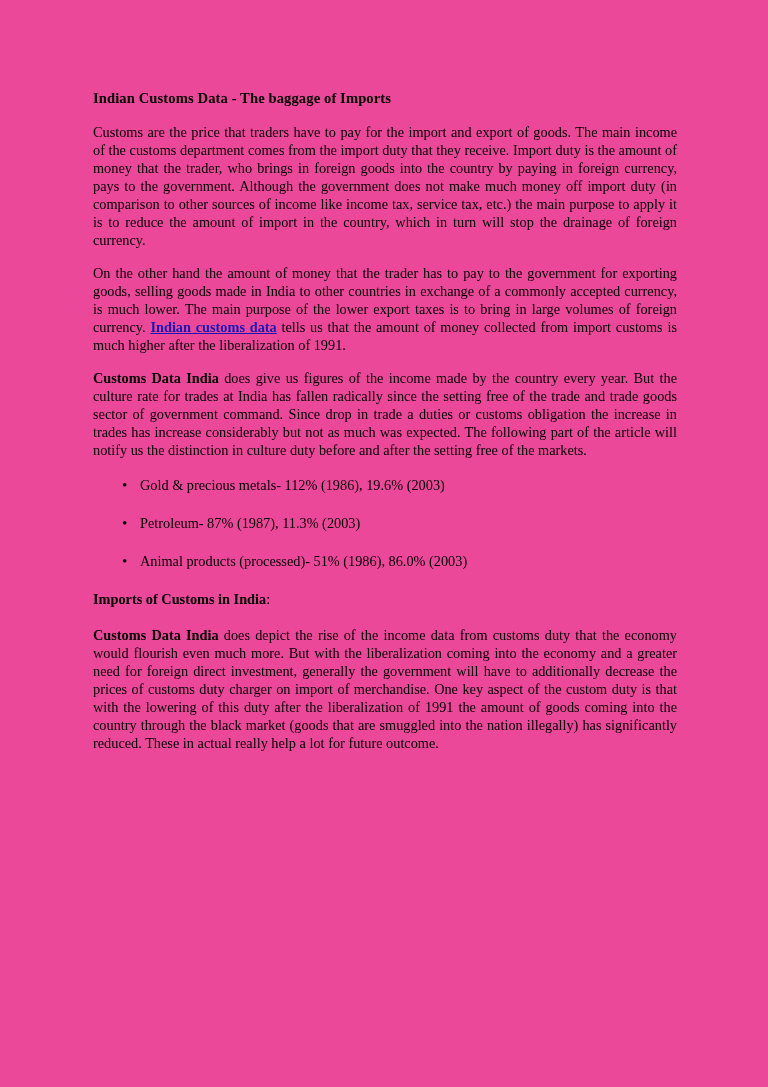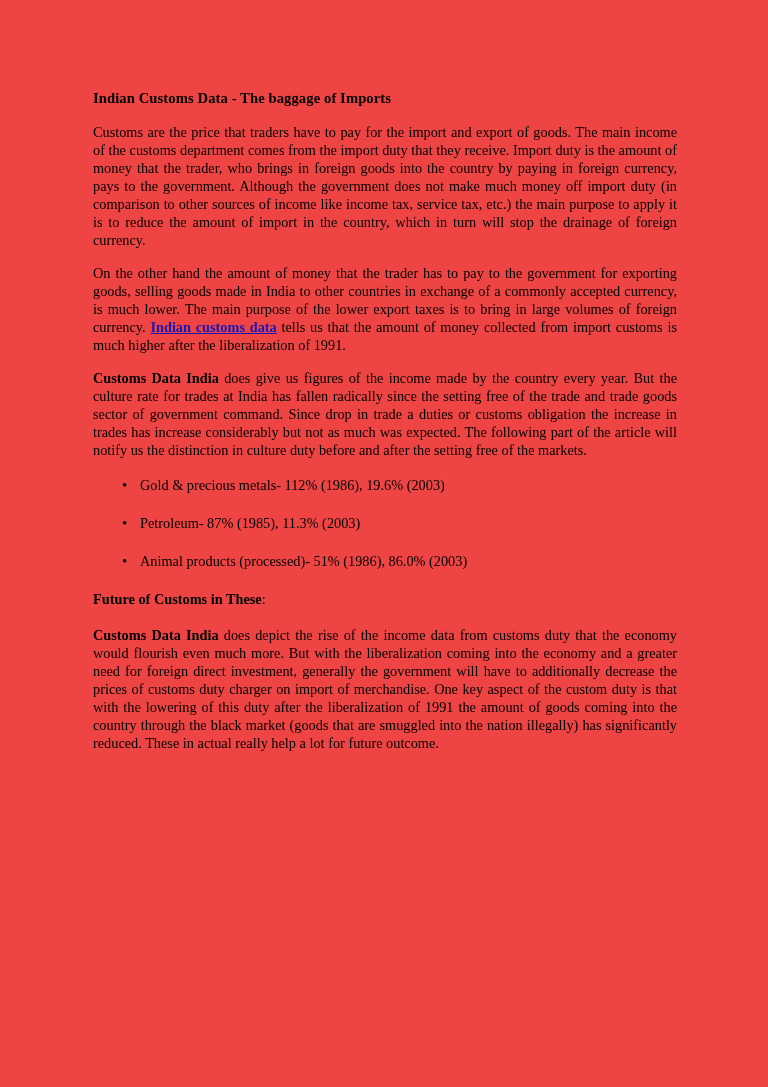--- a/index.html
+++ b/index.html
@@ -11,21 +11,21 @@
     width: 768px;
     height: 1087px;
     font-family: "Liberation Serif", "DejaVu Serif", serif;
     color: #000000;
     overflow: hidden;
   }
   .page {
     position: relative;
     width: 768px;
     height: 1087px;
-    background: #ef4444;
+    background: #ec4899;
     box-sizing: border-box;
   }
   .content {
     position: absolute;
     left: 93px;
     top: 88px;
     width: 584px;
   }
   .doc-title {
     font-size: 14.6px;
@@ -98,22 +98,22 @@
 
     <p class="para">Customs are the price that traders have to pay for the import and export of goods. The main income of the customs department comes from the import duty that they receive. Import duty is the amount of money that the trader, who brings in foreign goods into the country by paying in foreign currency, pays to the government. Although the government does not make much money off import duty (in comparison to other sources of income like income tax, service tax, etc.) the main purpose to apply it is to reduce the amount of import in the country, which in turn will stop the drainage of foreign currency.</p>
 
     <p class="para"><span>On the other hand the amount of money that the trader has to pay to the government for exporting goods, selling goods  made in India to other countries in exchange of a commonly accepted currency, is much lower. The main purpose of the lower export taxes is to bring in large volumes of foreign currency. </span><a class="inline-link">Indian customs data</a><span> tells us that the amount of money collected from import customs is much higher after the liberalization of 1991.</span></p>
 
 
     <p class="para"><span class="lead-bold">Customs Data India</span><span> does give us figures of the income made by the country every year. But the culture rate for trades at India has fallen radically since the setting free of the trade and trade goods sector of government command. Since drop in trade a duties or customs obligation the increase in trades has increase considerably but not as much was expected. The following part of the article will notify us the distinction in culture duty before and after the setting free of the markets.</span></p>
 
     <ul class="bullet-list">
       <li class="bullet-item"><span class="dot">•</span><span>Gold &amp; precious metals- 112% (1986), 19.6% (2003)</span></li>
-      <li class="bullet-item"><span class="dot">•</span><span>Petroleum- 87% (1985), 11.3% (2003)</span></li>
+      <li class="bullet-item"><span class="dot">•</span><span>Petroleum- 87% (1987), 11.3% (2003)</span></li>
       <li class="bullet-item"><span class="dot">•</span><span>Animal products (processed)- 51% (1986), 86.0% (2003)</span></li>
     </ul>
 
-    <div class="section-heading"><span class="htext">Future of Customs in These</span><span class="hcolon">:</span></div>
+    <div class="section-heading"><span class="htext">Imports of Customs in India</span><span class="hcolon">:</span></div>
 
     <p class="para"><span class="lead-bold">Customs Data India</span><span> does depict the rise of the income data from customs duty that the economy would flourish even much more. But with the liberalization coming into the economy and a greater need for foreign direct investment, generally the government will have to additionally decrease the prices of customs duty charger on import of merchandise. One key aspect of the custom duty is that with the lowering of this duty after the liberalization of 1991 the amount of goods coming into the country through the black market (goods that are smuggled into the nation illegally) has significantly reduced. These in actual really help a lot for future outcome.</span></p>
 
   </div>
 </div>
 
 </body></html>

